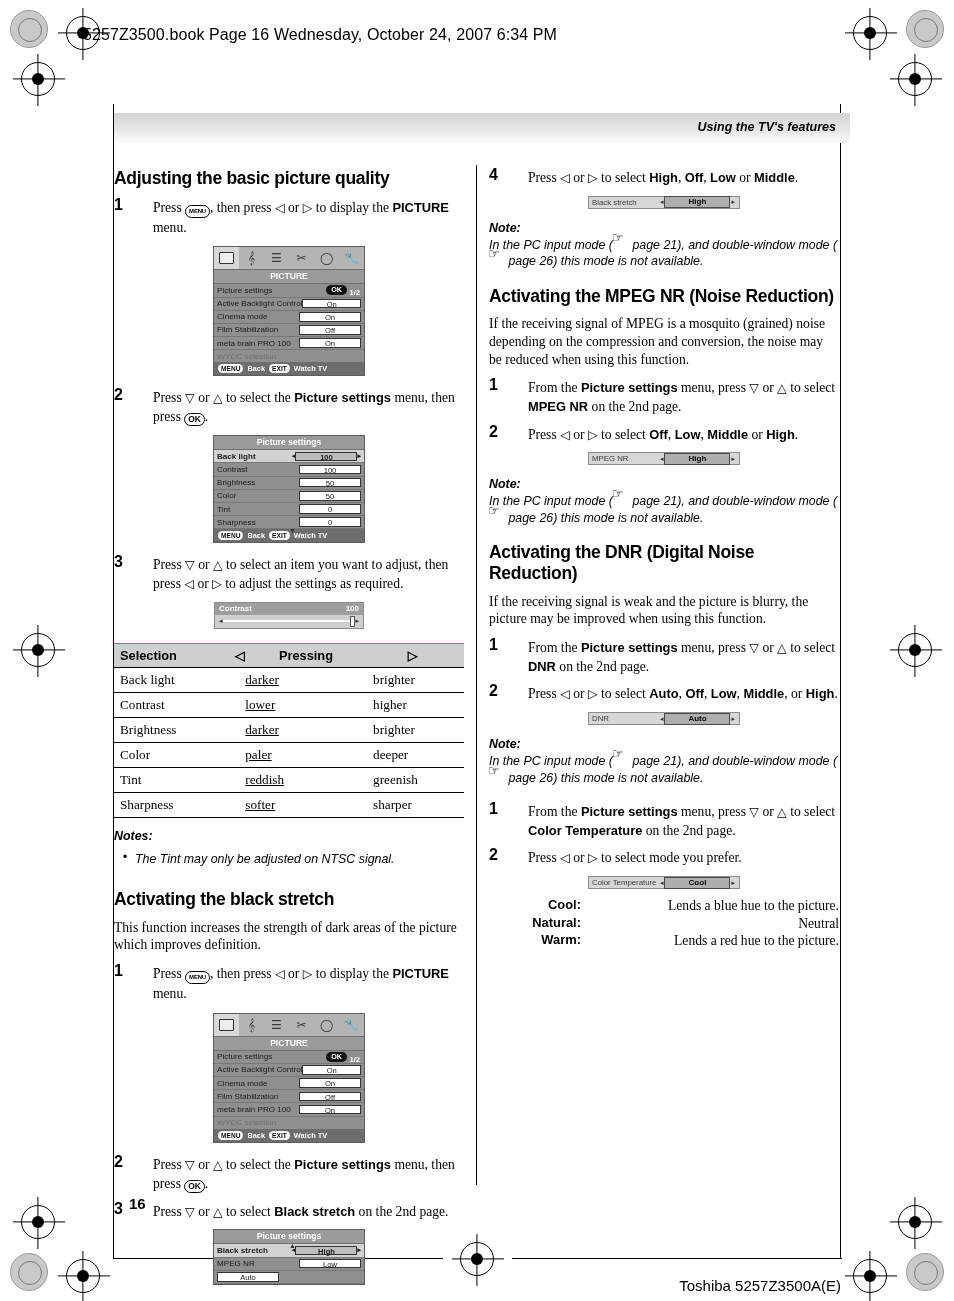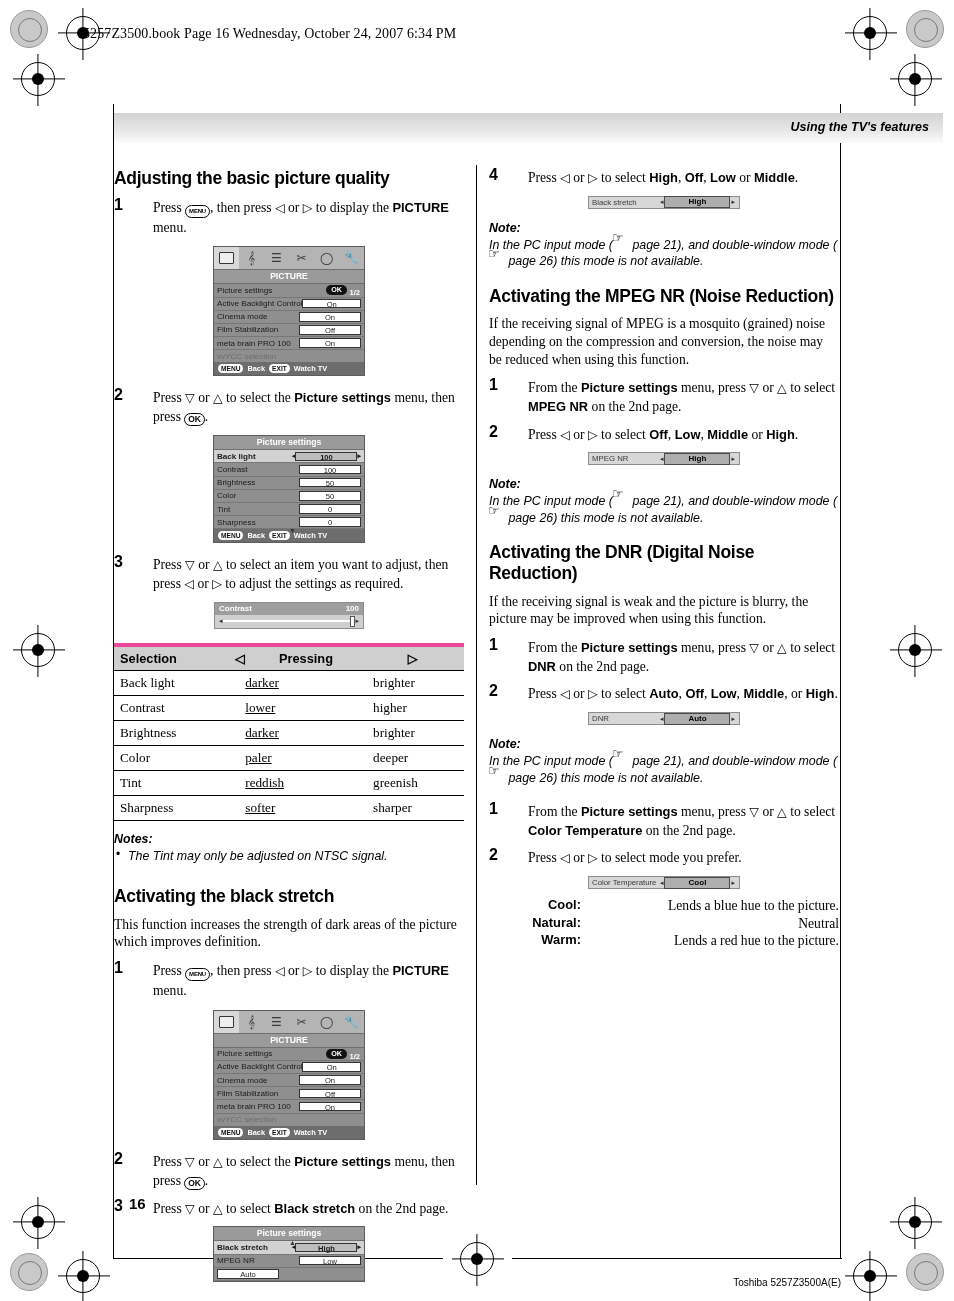--- a/index.html
+++ b/index.html
@@ -33,30 +33,30 @@
   }
   .corner-circle .ring {
     position:absolute; left:50%; top:50%; width:22px; height:22px; margin:-11px 0 0 -11px;
     border-radius:50%; border:1px solid #777;
   }
   .cropline { position:absolute; background:#000; }
 
   
   .fileline {
     position:absolute; left:83px; top:26px;
-    font-family:Liberation Serif, serif; font-size:14px; letter-spacing:.1px;
+    font-family:Liberation Sans, sans-serif; font-size:16px; letter-spacing:.1px;
     white-space:nowrap;
   }
 
   
   .frame-left  { position:absolute; left:113px; top:104px; width:1px; height:1110px; background:#000; }
   .frame-right { position:absolute; left:840px; top:104px; width:1px; height:1110px; background:#000; }
 
   .header-band {
-    position:absolute; left:114px; top:113px; width:829px; height:30px;
+    position:absolute; left:114px; top:113px; width:736px; height:30px;
     background:linear-gradient(180deg,#d3d3d3 0%, #e6e6e6 55%, #fbfbfb 100%);
   }
   .header-band .htitle {
     position:absolute; right:14px; top:7px;
     font-family:"Liberation Sans", sans-serif;
     font-weight:bold; font-style:italic; font-size:12.5px;
   }
 
   .col-div { position:absolute; left:476px; top:165px; width:1px; height:1020px; background:#000; }
 
@@ -105,21 +105,21 @@
 
   
   .notes-title {
     font-family:"Liberation Sans", sans-serif; font-weight:bold; font-style:italic;
     font-size:12.4px; margin:0 0 2px 0;
   }
   .note-body {
     font-family:"Liberation Sans", sans-serif; font-style:italic;
     font-size:12.4px; line-height:1.32; margin:0;
   }
-  ul.notelist { margin:1px; padding:0; list-style:none; }
+  ul.notelist { margin:8px; padding:0; list-style:none; }
   ul.notelist li {
     position:relative; padding-left:13px; margin-bottom:2px;
     font-family:"Liberation Sans", sans-serif; font-style:italic;
     font-size:12.4px; line-height:1.32;
   }
   ul.notelist li::before {
     content:"\2022"; position:absolute; left:1px; top:-1px; font-style:normal; font-size:12px;
   }
 
   
@@ -200,36 +200,36 @@
   }
 
   
   table.seltab { border-collapse:collapse; width:350px; margin:0; }
   table.seltab th, table.seltab td {
     font-family:"Liberation Serif", serif; font-size:13.2px;
     text-align:left; padding:4px 0 4px 6px; border-bottom:1px solid #000;
   }
   table.seltab thead th {
     background:#cfcfcf; font-family:"Liberation Sans", sans-serif;
-    font-weight:bold; font-size:12.8px; border-top:4px solid #ec4899; border-bottom:1px solid #000;
+    font-weight:bold; font-size:12.8px; border-top:1px solid #ec4899; border-bottom:1px solid #000;
   }
   table.seltab thead th.c { text-align:center; }
   table.seltab td.c2 { padding-left:22px;text-decoration:underline; }
   table.seltab td.c3 { padding-left:18px; }
 
   .hdr-arrow { font-family:"DejaVu Sans", sans-serif; font-weight:normal; font-size:13px; }
 
   
   .pagenum {
     position:absolute; left:129px; top:1195px;
     font-family:"Liberation Sans", sans-serif; font-weight:bold; font-size:15px;
   }
   .footer-id {
     position:absolute; right:113px; top:1277px;
-    font-family:"Liberation Sans", sans-serif; font-size:10px;
+    font-family:"Liberation Sans", sans-serif; font-size:15px;
   }
   .center { display:flex; justify-content:center; }
   .ctab { display:grid; grid-template-columns:62px 1fr; font-family:"Liberation Serif", serif; font-size:13.6px; line-height:1.30;text-align:right; }
   .ctab .k { font-family:"Liberation Sans", sans-serif; font-weight:bold; font-size:12.9px; }
 </style>
 </head>
 <body>
 
 <div class="page">
 

